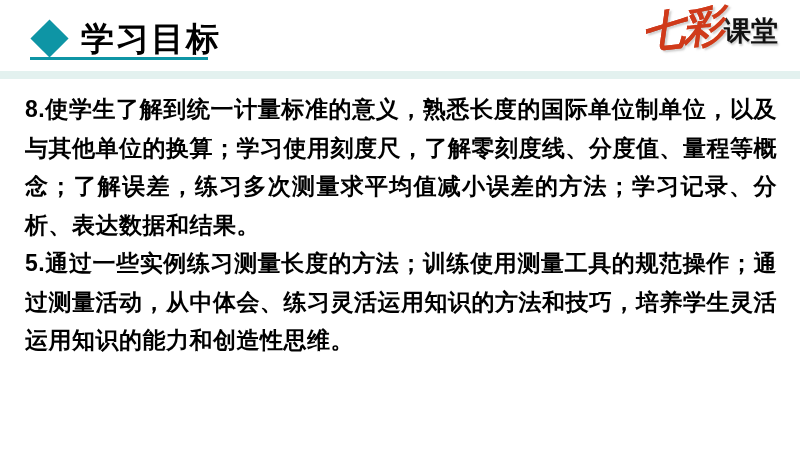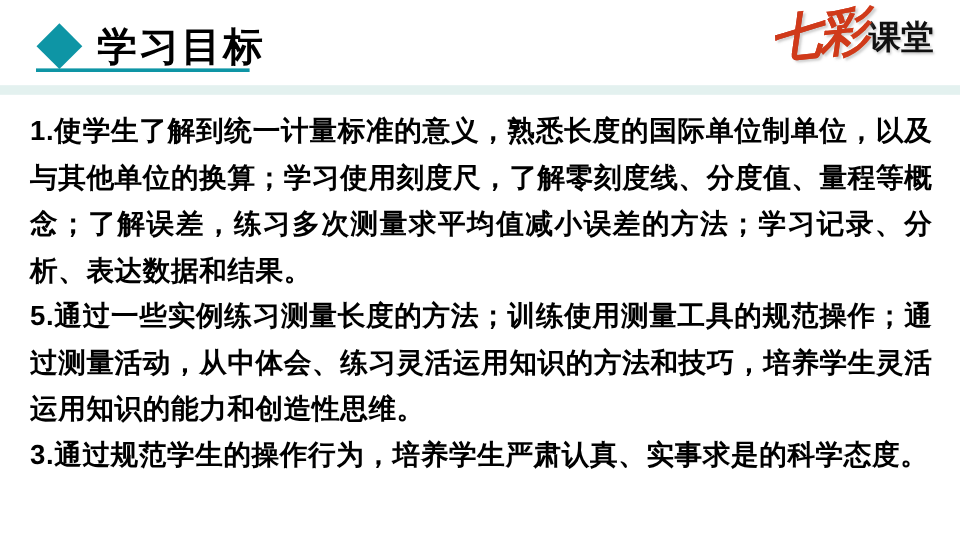--- a/index.html
+++ b/index.html
@@ -119,18 +119,17 @@
   <div class="header-underline"></div>
 
   <div class="divider-band"></div>
 
   <div class="brand-logo">
     <span class="brand-red">七彩</span>
     <span class="brand-black">课堂</span>
   </div>
 
   <div class="objectives">
-    <p class="objective">1.使学生了解到统一计量标准的意义，熟悉长度的国际单位制单位，以及与其他单位的换算；学习使用刻度尺，了解零刻度线、分度值、量程等概念；了解误差，练习多次测量求平均值减小误差的方法；学习记录、分析、表达数据和结果。</p>
+    <p class="objective">8.使学生了解到统一计量标准的意义，熟悉长度的国际单位制单位，以及与其他单位的换算；学习使用刻度尺，了解零刻度线、分度值、量程等概念；了解误差，练习多次测量求平均值减小误差的方法；学习记录、分析、表达数据和结果。</p>
     <p class="objective">5.通过一些实例练习测量长度的方法；训练使用测量工具的规范操作；通过测量活动，从中体会、练习灵活运用知识的方法和技巧，培养学生灵活运用知识的能力和创造性思维。</p>
-    <p class="objective">3.通过规范学生的操作行为，培养学生严肃认真、实事求是的科学态度。</p>
   </div>
 
 </div>
 
 </body></html>

